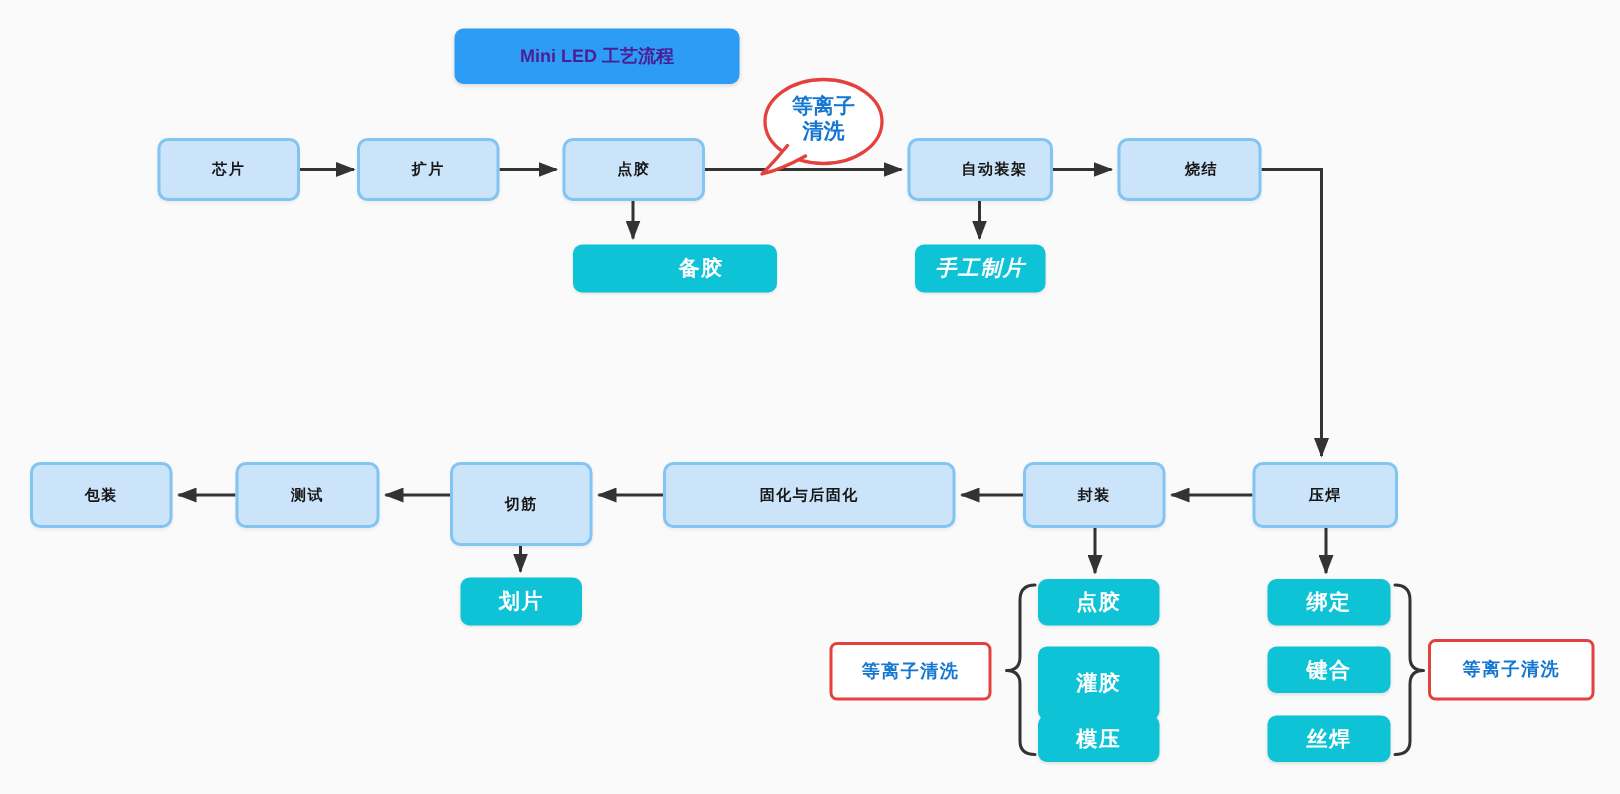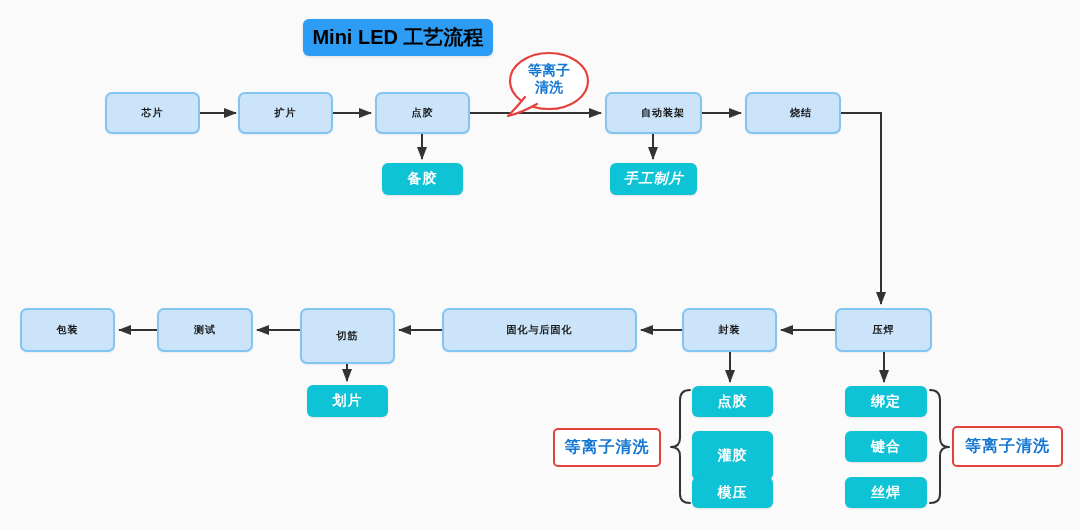--- a/index.html
+++ b/index.html
@@ -34,51 +34,51 @@
     display:flex;align-items:center;justify-content:center;
     font-weight:bold;font-size:14px;color:#ffffff;
     letter-spacing:1px;
     box-shadow:0 1px 2px rgba(0,0,0,0.10);
   }
   .title{
     position:absolute;left:303px;top:19px;width:190px;height:37px;
     background:var(--title_bg,#2d9cf4);
     border-radius:6px;
     display:flex;align-items:center;justify-content:center;
-    font-weight:bold;font-size:20px;color:#000000;
+    font-weight:bold;font-size:12px;color:#4c1d95;
     box-shadow:0 1px 3px rgba(0,0,0,0.12);
   }
   .callout{
     position:absolute;
     background:#ffffff;
     border:2px solid var(--callout_border,#e5413c);
     border-radius:5px;
     box-sizing:border-box;
     display:flex;align-items:center;justify-content:center;
-    font-weight:bold;font-size:16px;color:var(--callout_text,#1677d2);
+    font-weight:bold;font-size:12px;color:var(--callout_text,#1677d2);
     letter-spacing:1px;
   }
   .bubble-text{
     position:absolute;left:509px;top:62px;width:80px;
     text-align:center;font-weight:bold;font-size:14px;line-height:17px;
     color:var(--callout_text,#1677d2);
   }
   
   .n-chip{left:105px;top:92px;width:95px;height:42px;}
   .n-expand{left:238px;top:92px;width:95px;height:42px;}
   .n-dispense{left:375px;top:92px;width:95px;height:42px;}
   .n-automount{left:605px;top:92px;width:97px;height:42px;padding-left:19px;}
   .n-sinter{left:745px;top:92px;width:96px;height:42px;padding-left:16px;}
   .n-pressweld{left:835px;top:308px;width:97px;height:44px;}
   .n-encapsulate{left:682px;top:308px;width:95px;height:44px;}
   .n-cure{left:442px;top:308px;width:195px;height:44px;}
   .n-trim{left:300px;top:308px;width:95px;height:56px;}
   .n-test{left:157px;top:308px;width:96px;height:44px;}
   .n-pack{left:20px;top:308px;width:95px;height:44px;}
-  .s-prepglue{left:382px;top:163px;width:81px;height:32px;}
+  .s-prepglue{left:382px;top:163px;width:101px;height:32px;padding-left:35px;}
   .s-manual{left:610px;top:163px;width:87px;height:32px;font-style:italic;}
   .s-scribe{left:307px;top:385px;width:81px;height:32px;}
   .s-dispense2{left:692px;top:386px;width:81px;height:31px;}
   .s-fillglue{left:692px;top:431px;width:81px;height:49px;}
   .s-mold{left:692px;top:477px;width:81px;height:31px;}
   .s-bind{left:845px;top:386px;width:82px;height:31px;}
   .s-bond{left:845px;top:431px;width:82px;height:31px;}
   .s-wireweld{left:845px;top:477px;width:82px;height:31px;}
   .c-left{left:553px;top:428px;width:108px;height:39px;}
   .c-right{left:952px;top:426px;width:111px;height:41px;}

